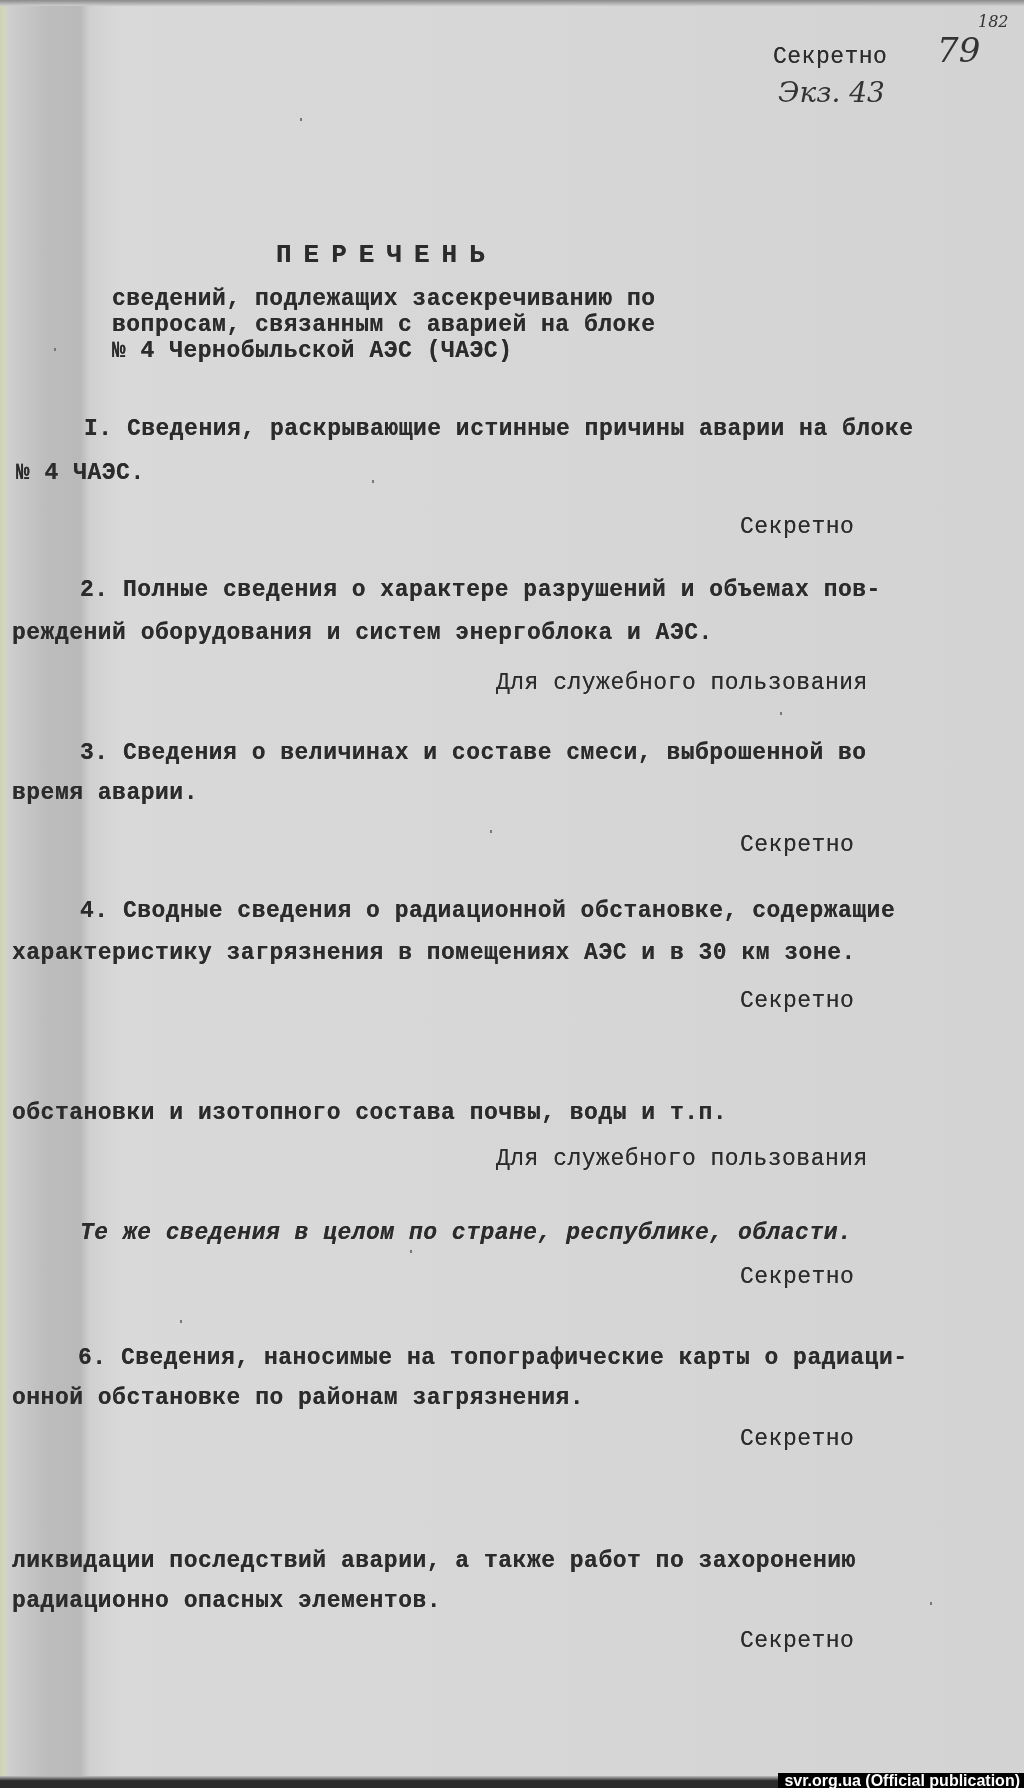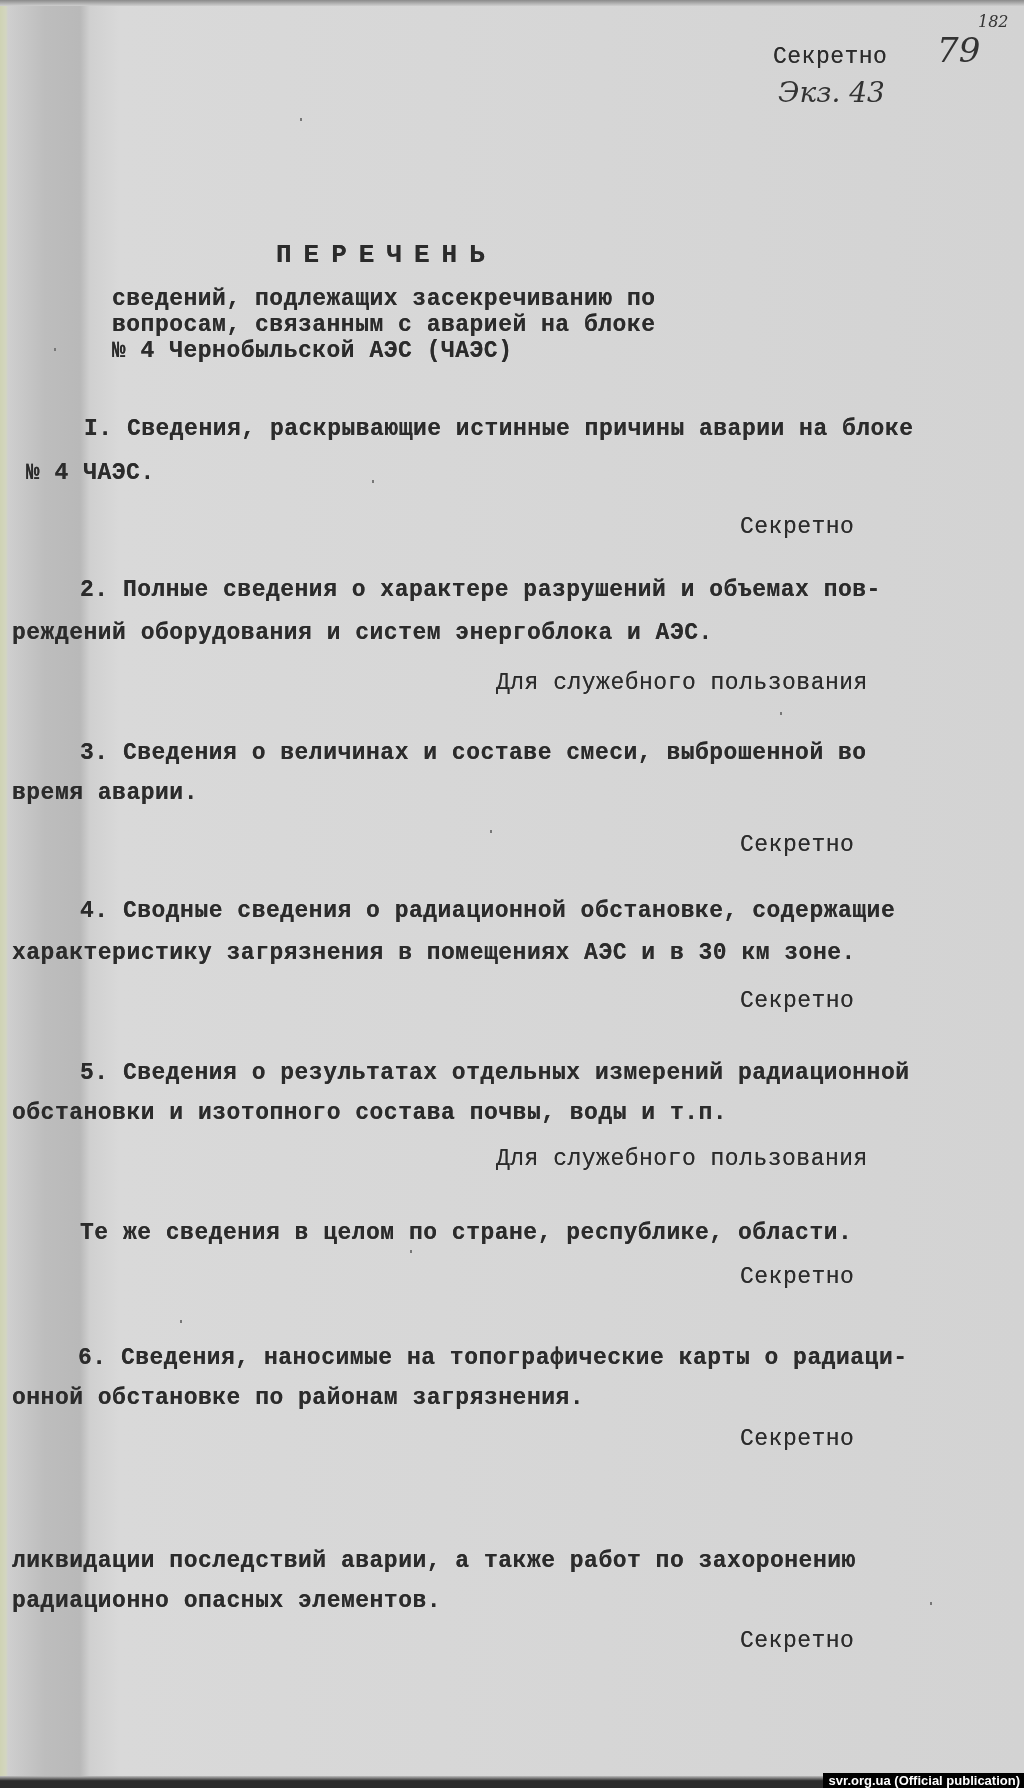--- a/index.html
+++ b/index.html
@@ -61,21 +61,21 @@
       font-weight: normal;
     }
     .credit {
       position: absolute;
       right: 0;
       top: 1773px;
       height: 15px;
       background: #000;
       color: #fff;
       font-family: "Liberation Sans", sans-serif;
-      font-size: 13px;
+      font-size: 16px;
       font-weight: bold;
       line-height: 15px;
       padding: 0 4px 0 6px;
     }
     .speck {
       position: absolute;
       width: 2px; height: 3px;
       background: #777;
     }
   </style>
@@ -89,39 +89,38 @@
   <div class="hand" style="left:937px; top:30px; font-size:34px;">79</div>
   <div class="hand" style="left:978px; top:12px; font-size:16px;">182</div>
   <div class="hand" style="left:778px; top:76px; font-size:28px;">Экз. 43</div>
 
   <div class="typed title" style="left:276px; top:240px;">ПЕРЕЧЕНЬ</div>
   <div class="typed" style="left:112px; top:286px;">сведений, подлежащих засекречиванию по</div>
   <div class="typed" style="left:112px; top:312px;">вопросам, связанным с аварией на блоке</div>
   <div class="typed" style="left:112px; top:338px;">№ 4 Чернобыльской АЭС (ЧАЭС)</div>
 
   <div class="typed" style="left:84px; top:416px;">I. Сведения, раскрывающие истинные причины аварии на блоке</div>
-  <div class="typed" style="left:26px; top:460px;">№ 4 ЧАЭС.</div>
+  <div class="typed" style="left:16px; top:460px;">№ 4 ЧАЭС.</div>
   <div class="typed stamp" style="left:740px; top:514px;">Секретно</div>
 
   <div class="typed" style="left:80px; top:577px;">2. Полные сведения о характере разрушений и объемах пов-</div>
   <div class="typed" style="left:12px; top:620px;">реждений оборудования и систем энергоблока и АЭС.</div>
   <div class="typed stamp" style="left:496px; top:670px;">Для служебного пользования</div>
 
   <div class="typed" style="left:80px; top:740px;">3. Сведения о величинах и составе смеси, выброшенной во</div>
   <div class="typed" style="left:12px; top:780px;">время аварии.</div>
   <div class="typed stamp" style="left:740px; top:832px;">Секретно</div>
 
   <div class="typed" style="left:80px; top:898px;">4. Сводные сведения о радиационной обстановке, содержащие</div>
   <div class="typed" style="left:12px; top:940px;">характеристику загрязнения в помещениях АЭС и в 30 км зоне.</div>
   <div class="typed stamp" style="left:740px; top:988px;">Секретно</div>
 
-  <div class="typed" style="left:80px; top:1060px;">5. Сведения о результатах отдельных измерений радиационной</div>
   <div class="typed" style="left:12px; top:1100px;">обстановки и изотопного состава почвы, воды и т.п.</div>
   <div class="typed stamp" style="left:496px; top:1146px;">Для служебного пользования</div>
-  <div class="typed" style="left:80px; top:1220px;">Те же сведения в целом по стране, республике, области.</div>
+  <div class="typed" style="left:80px; top:1220px;font-style:italic;">Те же сведения в целом по стране, республике, области.</div>
   <div class="typed stamp" style="left:740px; top:1264px;">Секретно</div>
 
   <div class="typed" style="left:78px; top:1345px;">6. Сведения, наносимые на топографические карты о радиаци-</div>
   <div class="typed" style="left:12px; top:1385px;">онной обстановке по районам загрязнения.</div>
   <div class="typed stamp" style="left:740px; top:1426px;">Секретно</div>
 
   <div class="typed" style="left:12px; top:1588px;">радиационно опасных элементов.</div>
   <div class="typed" style="left:12px; top:1548px;">ликвидации последствий аварии, а также работ по захоронению</div>
   <div class="typed stamp" style="left:740px; top:1628px;">Секретно</div>
 

